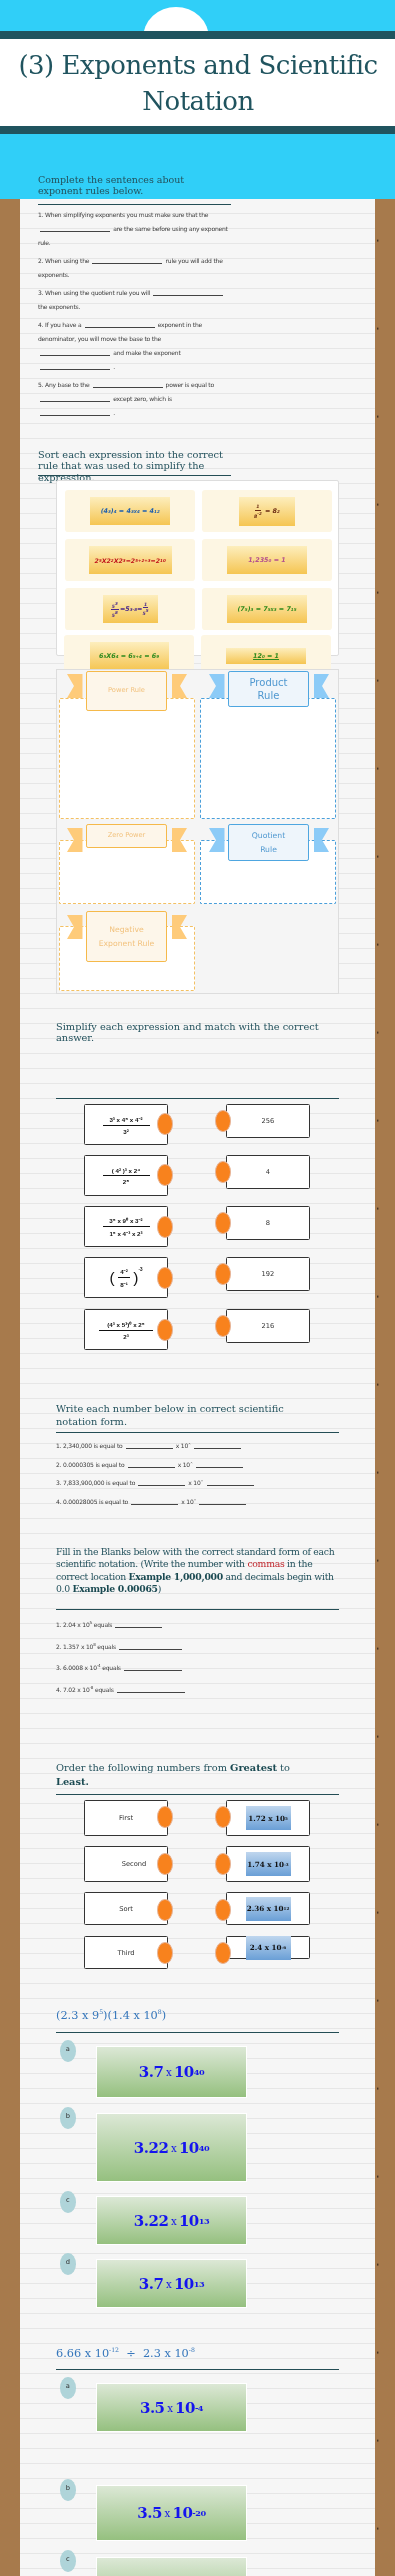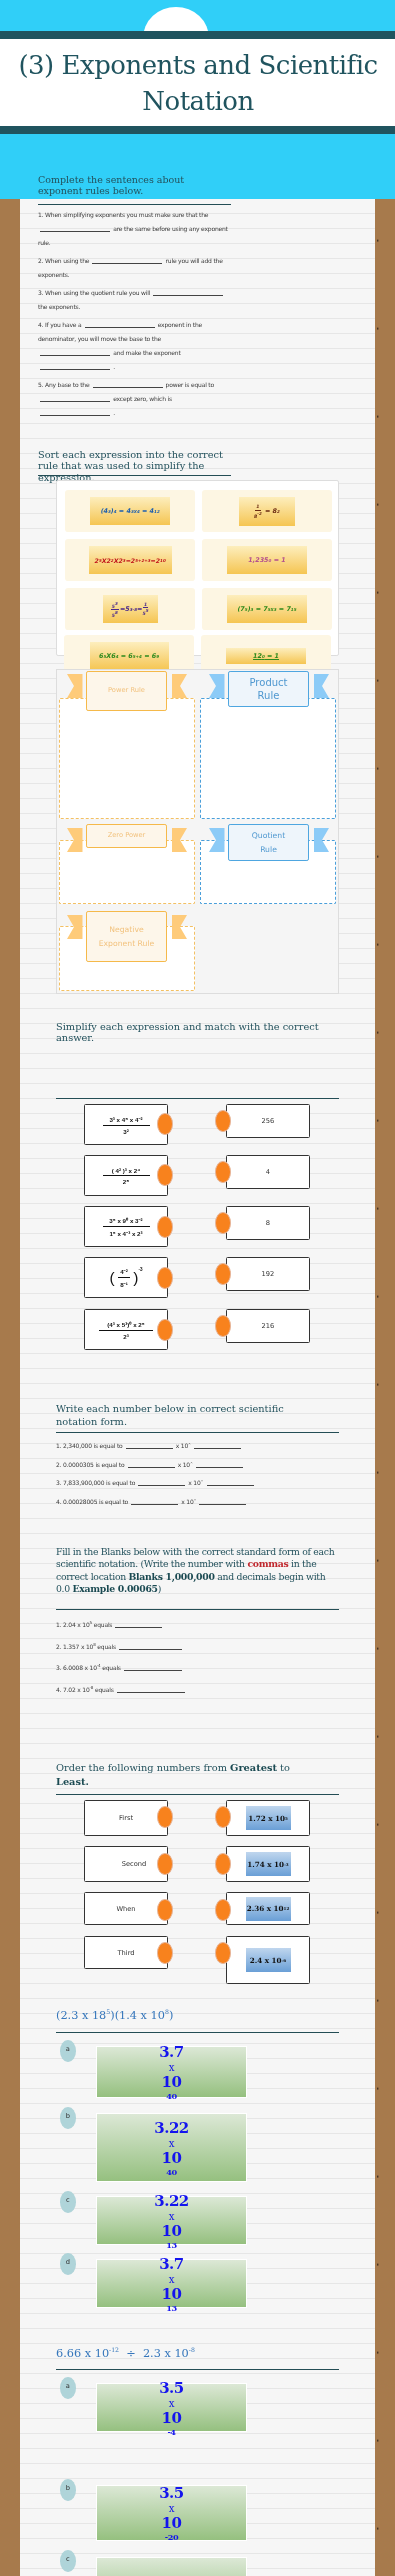--- a/index.html
+++ b/index.html
@@ -74,21 +74,21 @@
   .mval { font-family: "DejaVu Sans", sans-serif; font-size: 6.7px; color: #333; }
   .sci-chip { width: 45px; height: 24px; background: linear-gradient(#bfd6ee, #6a9fd6); display: flex; align-items: center; justify-content: center;
     font-family: "DejaVu Serif", serif; font-weight: bold; font-size: 7.2px; color: #111; }
   .sci-chip sup { font-size: 4.1px; }
 
   
   .mc-letter { position: absolute; left: 42px; width: 15.5px; height: 21.6px; border-radius: 50%; background: #afd4d9; color: #333;
     display: flex; align-items: flex-start; justify-content: center; padding-top: 5.2px; font-family: "DejaVu Sans", sans-serif; font-size: 6.7px; }
   .mc-card { position: absolute; left: 66px; width: 103px; background: linear-gradient(#dce8d6, #95c07f);
     border: 1px solid #fff; display: flex; align-items: center; justify-content: center; font-family: "DejaVu Serif", serif;
-    font-weight: bold; color: #1414ee; font-size: 15px; letter-spacing: -0.5px; flex-direction: column; }
+    font-weight: bold; color: #1414ee; font-size: 15px; letter-spacing: -0.5px; }
   .mc-card .x { font-size: 10.3px; font-weight: normal; margin: 0 2.6px; }
   .mc-card sup { font-size: 8.2px; }
   .expr-h { font-family: "DejaVu Serif", serif; color: #3576bb; font-size: 11.3px; }
   .expr-h sup { font-size: 6.2px; }
 </style>
 </head>
 <body>
 
 <div class="sky"></div>
 <div class="sun"></div>
@@ -299,21 +299,21 @@
 <div class="col h2" style="left:56px; width:268px; top:1402px; line-height:13px;">Write each number below in correct scientific notation form.</div>
 <div class="rule" style="left:56px; width:283px; top:1432px;"></div>
 <div class="txt" style="position:absolute; left:56px; top:1437px; width:283px; line-height:18.5px; font-size:6px;">
   <div><span>1. 2,340,000 is equal to</span><span class="blank lg"></span><span>x 10ˆ</span><span class="blank lg"></span></div>
   <div><span>2. 0.0000305 is equal to</span><span class="blank lg"></span><span>x 10ˆ</span><span class="blank lg"></span></div>
   <div><span>3. 7,833,900,000 is equal to</span><span class="blank lg"></span><span>x 10ˆ</span><span class="blank lg"></span></div>
   <div><span>4. 0.00028005 is equal to</span><span class="blank lg"></span><span>x 10ˆ</span><span class="blank lg"></span></div>
 </div>
 
 <div class="h2" style="position:absolute; left:56px; width:281px; top:1546px; font-size:9.3px; line-height:12.4px; letter-spacing:-0.3px;">
-  <span>Fill in the Blanks below with the correct standard form of each scientific notation. (Write the number with </span><span style="color:#c0272d; font-weight:bold;">commas</span><span> in the correct location </span><b style="color:#1b4a52;">Blanks 1,000,000</b><span> and decimals begin with 0.0 </span><b style="color:#1b4a52;">Example 0.00065</b><span>)</span>
+  <span>Fill in the Blanks below with the correct standard form of each scientific notation. (Write the number with </span><span style="color:#c0272d; font-weight:normal;">commas</span><span> in the correct location </span><b style="color:#1b4a52;">Example 1,000,000</b><span> and decimals begin with 0.0 </span><b style="color:#1b4a52;">Example 0.00065</b><span>)</span>
 </div>
 <div class="rule" style="left:56px; width:283px; top:1609px;"></div>
 <div class="txt" style="position:absolute; left:56px; top:1613px; width:283px; line-height:19.6px;">
   <div><span>1. 2.04 x 10</span><sup style="font-size:4.1px;">5</sup><span> equals</span><span class="blank lg"></span></div>
   <div><span>2. 1.357 x 10</span><sup style="font-size:4.1px;">8</sup><span> equals</span><span class="blank" style="width:63px;"></span></div>
   <div><span>3. 6.0008 x 10</span><sup style="font-size:4.1px;">-4</sup><span> equals</span><span class="blank" style="width:58px;"></span></div>
   <div><span>4. 7.02 x 10</span><sup style="font-size:4.1px;">-8</sup><span> equals</span><span class="blank" style="width:68px;"></span></div>
 </div>
 
 <div class="h2" style="position:absolute; left:56px; width:268px; top:1761px; line-height:14px;">
@@ -339,45 +339,45 @@
 <div class="dot" style="left:157px; top:1853px;"></div>
 <div class="mbox r" style="left:226px; top:1846px; width:84px; height:36px;">
     <div class="sci-chip">
       <span>1.74 x 10</span>
       <sup>-3</sup>
     </div>
   </div>
 <div class="dot" style="left:215px; top:1853px;"></div>
 
 <div class="mbox l" style="left:84px; top:1892px; width:84px; height:33px;">
-    <span class="mval">When</span>
+    <span class="mval">Sort</span>
   </div>
 <div class="dot" style="left:157px; top:1899px;"></div>
 <div class="mbox r" style="left:226px; top:1892px; width:84px; height:33px;">
     <div class="sci-chip">
       <span>2.36 x 10</span>
       <sup>12</sup>
     </div>
   </div>
 <div class="dot" style="left:215px; top:1899px;"></div>
 
 <div class="mbox l" style="left:84px; top:1936px; width:84px; height:33px;">
     <span class="mval">Third</span>
   </div>
 <div class="dot" style="left:157px; top:1942px;"></div>
-<div class="mbox r" style="left:226px; top:1936px; width:84px; height:48px;">
+<div class="mbox r" style="left:226px; top:1936px; width:84px; height:23px;">
     <div class="sci-chip">
       <span>2.4 x 10</span>
       <sup>-6</sup>
     </div>
   </div>
 <div class="dot" style="left:215px; top:1942px;"></div>
 
 <div class="expr-h" style="position:absolute; left:56px; top:2008px;">
-  <span>(2.3 x 18</span><sup>5</sup><span>)(1.4 x 10</span><sup>8</sup><span>)</span>
+  <span>(2.3 x 9</span><sup>5</sup><span>)(1.4 x 10</span><sup>8</sup><span>)</span>
 </div>
 <div class="rule" style="left:56px; width:283px; top:2032px;"></div>
 
 <div class="mc-letter" style="left:60px; top:2040px;">
     <span>a</span>
   </div>
 <div class="mc-card" style="left:96px; top:2046px; height:52px; width:151px;">
     <span>3.7</span>
     <span class="x">x</span>
     <span>10</span>

